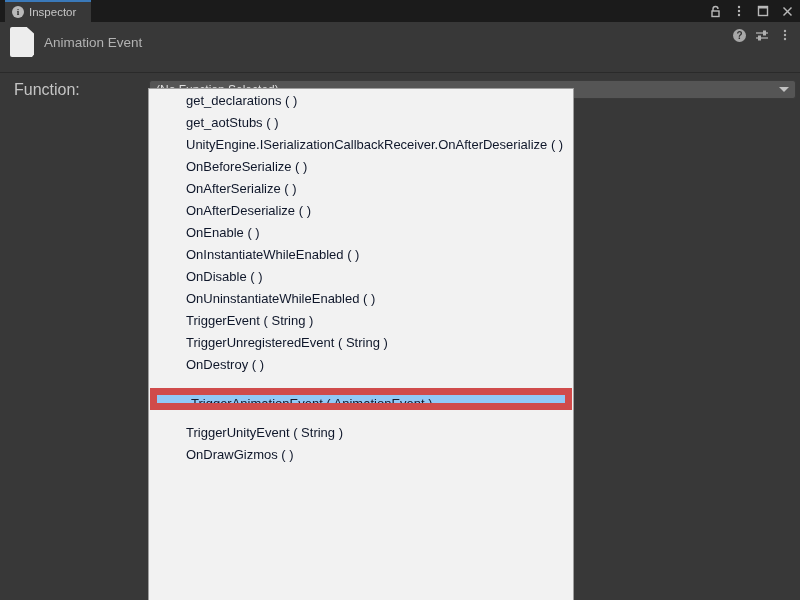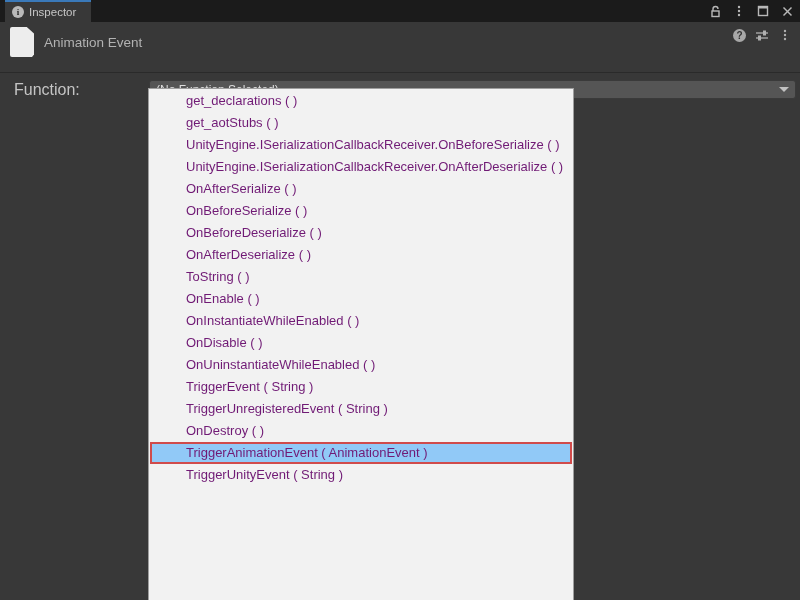--- a/index.html
+++ b/index.html
@@ -89,28 +89,28 @@
   .menu {
     position: absolute; left: 148px; top: 88px; width: 426px; height: 520px;
     background: #f2f2f2;
     border: 1px solid #9e9e9e;
     z-index: 2;
     padding-top: 1px;
   }
   .menu-item {
     height: 22px; line-height: 21px;
     padding-left: 37px;
-    font-size: 13px; color: #701a75;
+    font-size: 13px; color: #0f172a;
     white-space: nowrap; overflow: hidden;
     cursor: default;
   }
   .menu-item.selected {
     background: #91c9f7;
-    border: 2px solid #4d7c0f;
-    margin: 0 1px;
+    border: 7px solid #4d7c0f;
+    margin: 12px 1px;
     padding-left: 34px;
     line-height: 18px;
   }
 </style>
 </head>
 <body>
 
 <div class="window">
 
   <div class="titlebar">
@@ -173,31 +173,29 @@
   <span class="function-label">Function:</span>
   <div class="dropdown">
     <span>(No Function Selected)</span>
     <span class="chev"></span>
   </div>
 
   <div class="menu" id="menu">
 
   <div class="menu-item">get_declarations ( )</div>
       <div class="menu-item">get_aotStubs ( )</div>
-      <div class="menu-item">UnityEngine.ISerializationCallbackReceiver.OnBeforeSerialize ( )</div>
       <div class="menu-item">UnityEngine.ISerializationCallbackReceiver.OnAfterDeserialize ( )</div>
+      <div class="menu-item">OnBeforeSerialize ( )</div>
       <div class="menu-item">OnAfterSerialize ( )</div>
-      <div class="menu-item">OnBeforeSerialize ( )</div>
-      <div class="menu-item">OnBeforeDeserialize ( )</div>
       <div class="menu-item">OnAfterDeserialize ( )</div>
-      <div class="menu-item">ToString ( )</div>
       <div class="menu-item">OnEnable ( )</div>
       <div class="menu-item">OnInstantiateWhileEnabled ( )</div>
       <div class="menu-item">OnDisable ( )</div>
       <div class="menu-item">OnUninstantiateWhileEnabled ( )</div>
       <div class="menu-item">TriggerEvent ( String )</div>
       <div class="menu-item">TriggerUnregisteredEvent ( String )</div>
       <div class="menu-item">OnDestroy ( )</div>
       <div class="menu-item selected" style="background: rgb(145, 201, 247); border-color: rgb(208, 75, 75);">TriggerAnimationEvent ( AnimationEvent )</div>
       <div class="menu-item">TriggerUnityEvent ( String )</div>
+      <div class="menu-item">OnDrawGizmos ( )</div>
     </div>
 
 </div>
 
 </body></html>

